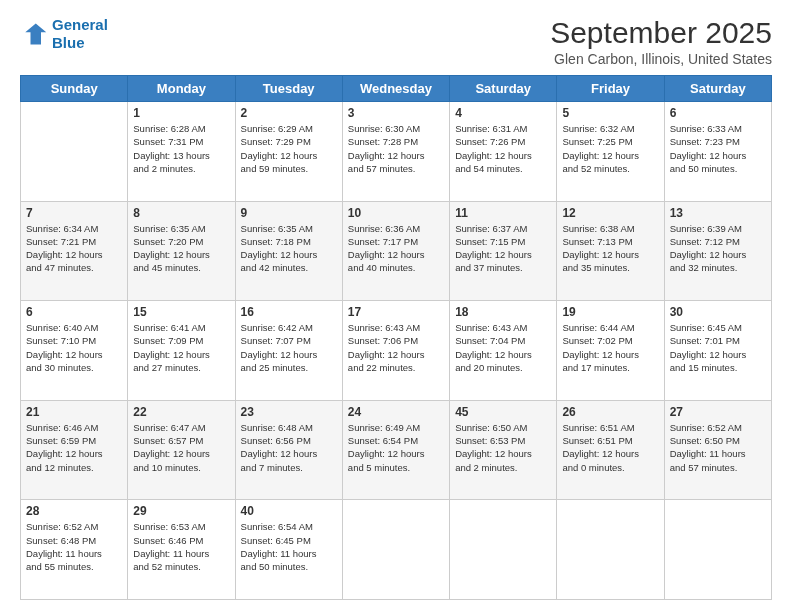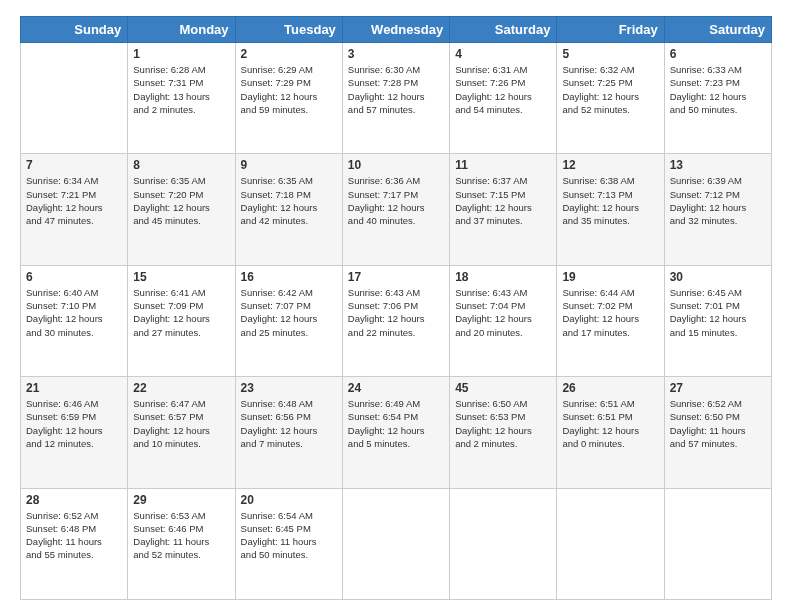--- a/index.html
+++ b/index.html
@@ -58,21 +58,21 @@
     .calendar {
       flex: 1;
       border: 1px solid #ccc;
       border-collapse: collapse;
       width: 100%;
       table-layout: fixed;
     }
     .calendar th {
       background-color: #3a7fc1;
       color: #fff;
-      text-align: right;
+      text-align: center;
       padding: 5px 6px;
       font-size: 13px;
       font-weight: bold;
       border: 1px solid #2a6faf;
     }
     .calendar td {
       border: 1px solid #ccc;
       vertical-align: top;
       padding: 4px 5px;
       font-size: 10px;
@@ -97,20 +97,35 @@
       background-color: #f5f5f5;
     }
     .row-white td {
       background-color: #fff;
     }
   </style>
 </head>
 <body>
 
 <div class="page">
+  <div class="header">
+    <div class="logo">
+      <svg class="logo-icon" viewBox="0 0 32 32">
+        <polygon points="18,4 30,14 24,14 24,28 12,28 12,14 6,14" fill="#3a7fc1"></polygon>
+      </svg>
+      <div class="logo-text">
+        <div><span>General</span></div>
+        <div><span>Blue</span></div>
+      </div>
+    </div>
+    <div class="title-block">
+      <div class="main-title">September 2025</div>
+      <div class="subtitle">Glen Carbon, Illinois, United States</div>
+    </div>
+  </div>
 
   <table class="calendar">
     <thead>
       <tr>
         <th>Sunday</th>
         <th>Monday</th>
         <th>Tuesday</th>
         <th>Wednesday</th>
         <th>Saturday</th>
         <th>Friday</th>
@@ -238,21 +253,21 @@
         <tr class="row-white">
           <td>
             <span class="day-number">28</span>
             <div class="day-info">Sunrise: 6:52 AM<br>Sunset: 6:48 PM<br>Daylight: 11 hours<br>and 55 minutes.</div>
           </td>
           <td>
             <span class="day-number">29</span>
             <div class="day-info">Sunrise: 6:53 AM<br>Sunset: 6:46 PM<br>Daylight: 11 hours<br>and 52 minutes.</div>
           </td>
           <td>
-            <span class="day-number">20</span>
+            <span class="day-number">40</span>
             <div class="day-info">Sunrise: 6:54 AM<br>Sunset: 6:45 PM<br>Daylight: 11 hours<br>and 50 minutes.</div>
           </td>
           <td class="empty-cell"></td>
           <td class="empty-cell"></td>
           <td class="empty-cell"></td>
           <td class="empty-cell"></td>
         </tr>
       </tbody>
   </table>
 </div>

